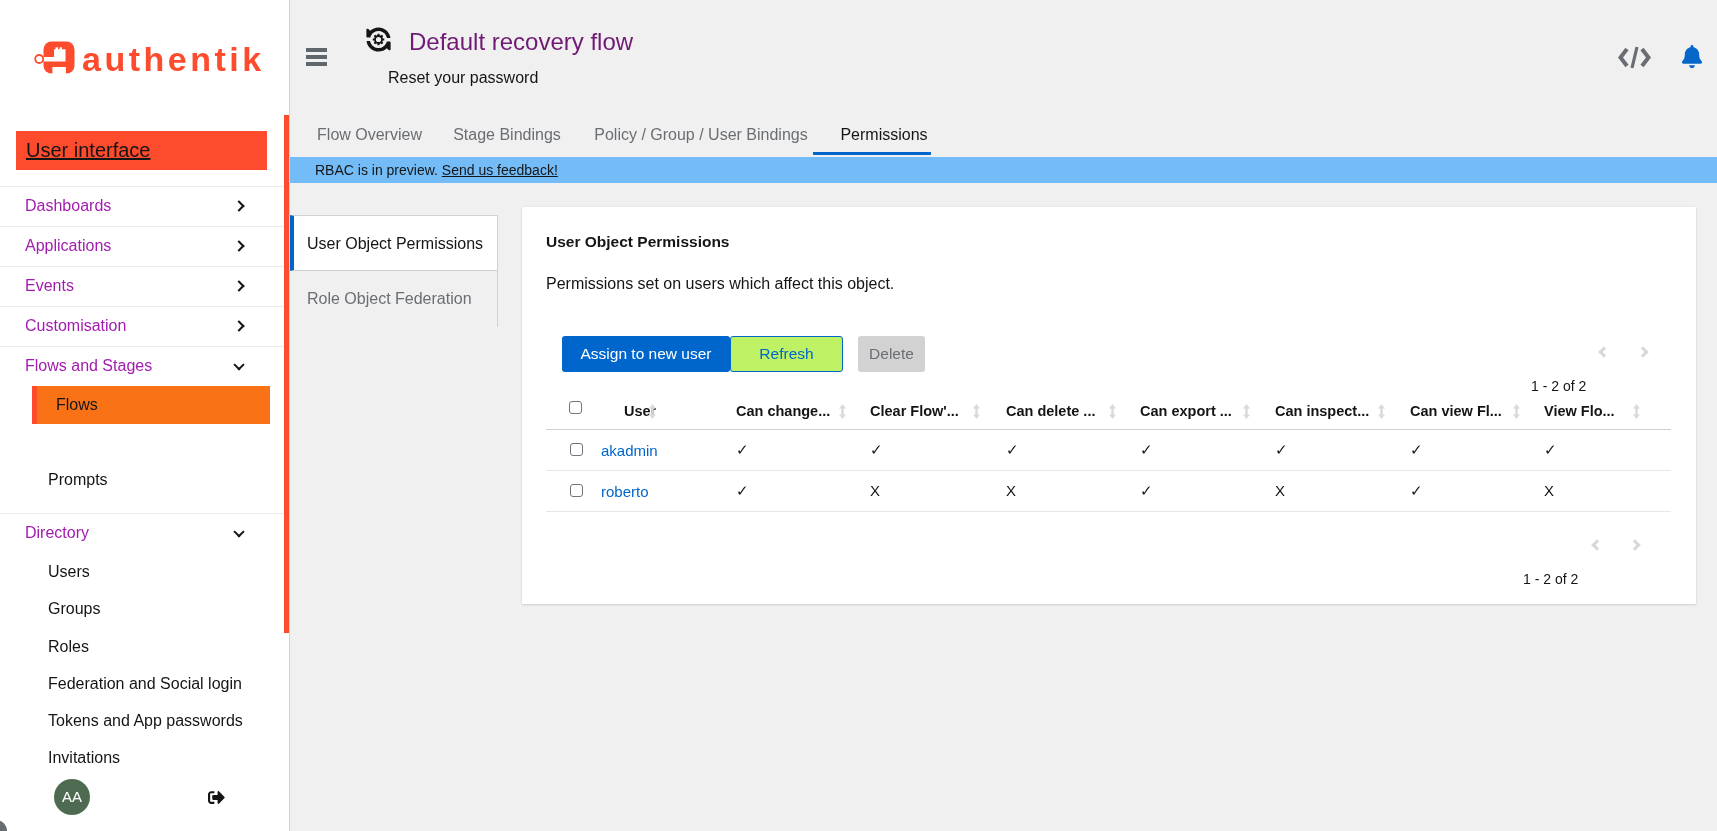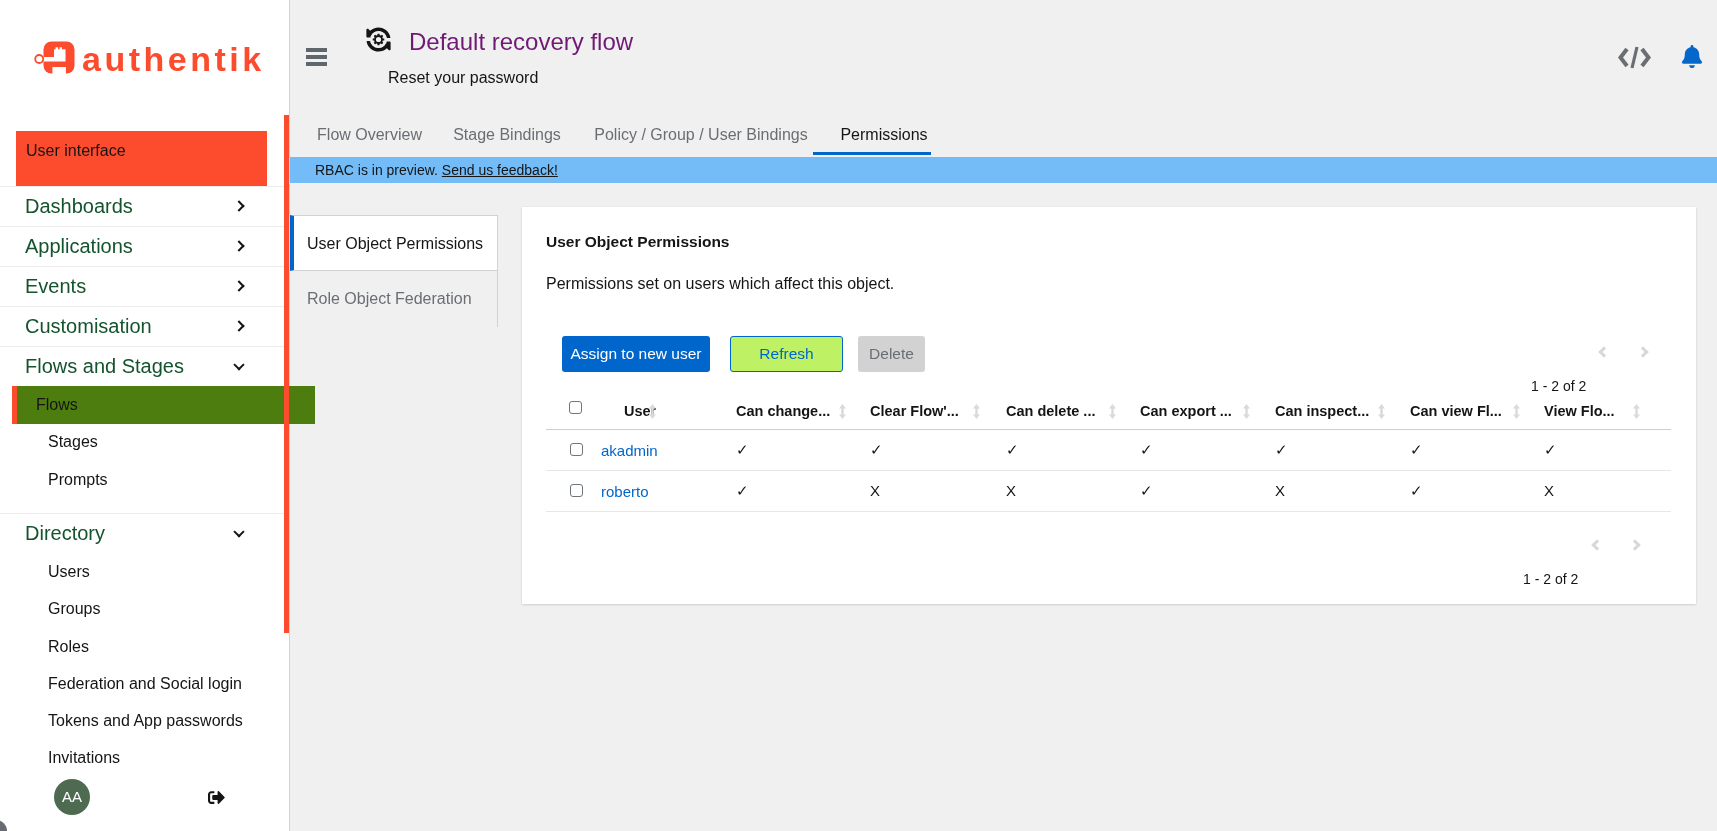--- a/index.html
+++ b/index.html
@@ -3,30 +3,30 @@
 <meta charset="utf-8">
 <style>
   * { margin:0; padding:0; box-sizing:border-box; }
   html,body { width:1717px; height:831px; overflow:hidden; }
   body { font-family:"Liberation Sans", sans-serif; background:#f0f0f0; position:relative; color:#151515; }
 
   
   #sidebar { position:absolute; left:0; top:0; width:290px; height:831px; background:#fff; border-right:1px solid #d2d2d2; }
   #scrollbar { position:absolute; left:284px; top:115px; width:5px; height:518px; background:#fd4b2d; }
   #logo { position:absolute; left:34px; top:28px; }
-  #uibtn { position:absolute; left:16px; top:131px; width:251px; height:56px; background:#fd4b2d; color:#151515; font-size:16px; line-height:39px; padding-left:10px; }
+  #uibtn { position:absolute; left:16px; top:131px; width:251px; height:39px; background:#fd4b2d; color:#151515; font-size:20px; line-height:39px; padding-left:10px;text-decoration:underline; }
   .navsep { position:absolute; left:0; width:284px; height:1px; background:#ececec; }
-  .navitem { position:absolute; left:0; width:260px; height:40px; font-size:20px; color:#14532d; }
+  .navitem { position:absolute; left:0; width:260px; height:40px; font-size:16px; color:#a21caf; }
   .navitem span.lbl { position:absolute; left:25px; top:50%; transform:translateY(-50%); }
   .chev { position:absolute; right:17px; top:50%; width:8px; height:8px; border-right:2.8px solid #151515; border-bottom:2.8px solid #151515; }
   .chev.r { transform:translateY(-50%) rotate(-45deg); }
   .chev.d { transform:translateY(-65%) rotate(45deg); }
   .subitem { position:absolute; left:24px; width:260px; height:37.5px; font-size:16px; color:#151515; }
   .subitem span { position:absolute; left:24px; top:50%; transform:translateY(-50%); }
-  .subitem.sel { background:#4d7c0f; border-left:5px solid #fd4b2d; left:12px; width:303px; }
+  .subitem.sel { background:#f97316; border-left:5px solid #fd4b2d; left:32px; width:238px; }
   .subitem.sel span { left:19px; }
   #avatar { position:absolute; left:54px; top:779px; width:36px; height:36px; border-radius:50%; background:#4e6b51; color:#fff; font-size:15px; text-align:center; line-height:36px; }
   #corner { position:absolute; left:-5px; top:820px; width:12px; height:11px; background:#686c70; border-radius:0 11px 0 0; }
 
   
   #burger { position:absolute; left:306px; top:48px; width:21px; height:20px; }
   #burger div { height:3.6px; background:#5f666c; margin-bottom:3.6px; }
   #title { position:absolute; left:409px; top:28px; font-size:24px; color:#701a75; }
   #subtitle { position:absolute; left:368px; top:69px; font-size:16px; color:#151515;margin-left:20px; }
   #flowicon { position:absolute; left:366px; top:27px; }
@@ -44,21 +44,21 @@
   #banner a { color:#151515; text-decoration:underline; }
   #vtab1 { position:absolute; left:290px; top:215px; width:208px; height:56px; background:#fff; border-left:4px solid #0066cc; border-top:1px solid #d2d2d2; border-bottom:1px solid #d2d2d2; font-size:16px; color:#151515; line-height:56px; padding-left:13px; }
   #vtab2 { position:absolute; left:290px; top:272px; width:208px; height:55px; font-size:16px; color:#6a6e73; line-height:54px; padding-left:17px; }
   #vtabborder { position:absolute; left:497px; top:215px; width:1px; height:112px; background:#d2d2d2; }
 
   
   #card { position:absolute; left:522px; top:207px; width:1174px; height:397px; background:#fff; box-shadow:0 1px 2px rgba(3,3,3,0.12), 0 0 2px rgba(3,3,3,0.06); }
   #cardhead { position:absolute; left:24px; top:26px; font-size:15.5px; font-weight:bold; color:#151515; }
   #carddesc { position:absolute; left:24px; top:68px; font-size:16px; color:#151515; }
   .btn { position:absolute; top:129px; height:36px; border-radius:3px; font-size:15.5px; font-family:"Liberation Sans",sans-serif; }
-  #btn-assign { left:40px; width:148px; background:#0066cc; color:#fff; border:none; text-align:center; line-height:36px; }
+  #btn-assign { left:40px; width:168px; background:#0066cc; color:#fff; border:none; text-align:center; line-height:36px; }
   #btn-refresh { left:208px; width:113px; background:#bef264; color:#0066cc; border:1px solid #0066cc; text-align:center; line-height:34px; }
   #btn-delete { left:336px; width:67px; background:#d2d2d2; color:#6a6e73; border:none; text-align:center; line-height:36px; }
 
   .pgtext { position:absolute; font-size:14px; color:#151515;margin-top:32px; }
   .pgchev { position:absolute; width:8px; height:8px; border-right:3px solid #d8d8d8; border-bottom:3px solid #d8d8d8; }
   .pgchev.l { transform:rotate(135deg); }
   .pgchev.r2 { transform:rotate(-45deg); }
 
   
   #tbl { position:absolute; left:24px; top:185px; width:1125px; }
@@ -107,23 +107,20 @@
       <span class="lbl">Customisation</span>
       <span class="chev r"></span>
     </div>
   <div class="navsep" style="top:346px"></div>
   <div class="navitem" style="top:346px">
       <span class="lbl">Flows and Stages</span>
       <span class="chev d"></span>
     </div>
   <div class="subitem sel" style="top:386px">
       <span>Flows</span>
-    </div>
-  <div class="subitem" style="top:423.5px">
-      <span>Stages</span>
     </div>
   <div class="subitem" style="top:461px">
       <span>Prompts</span>
     </div>
   <div class="navsep" style="top:513px"></div>
   <div class="navitem" style="top:513px">
       <span class="lbl">Directory</span>
       <span class="chev d"></span>
     </div>
   <div class="subitem" style="top:553px">

